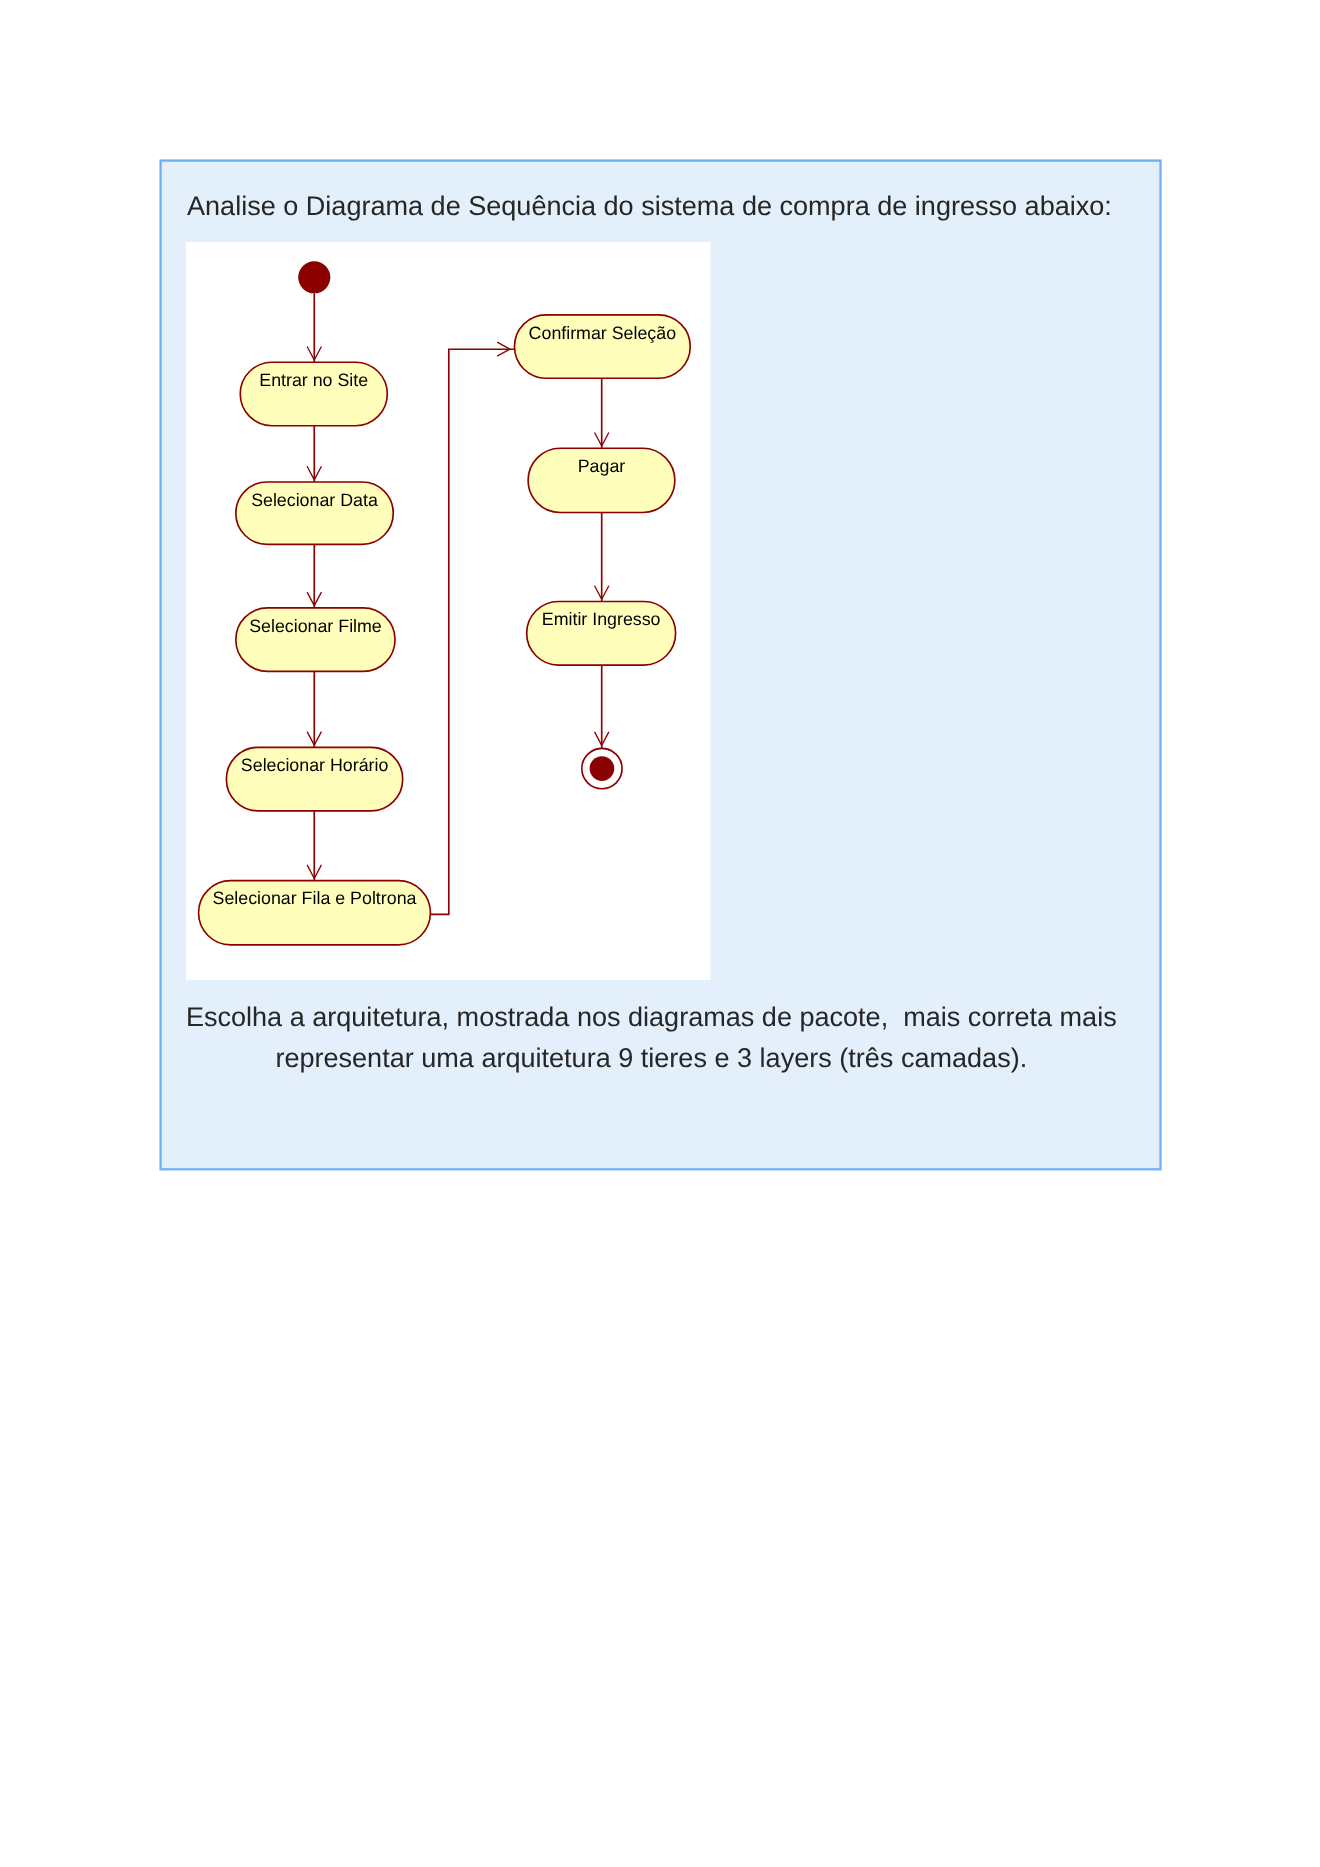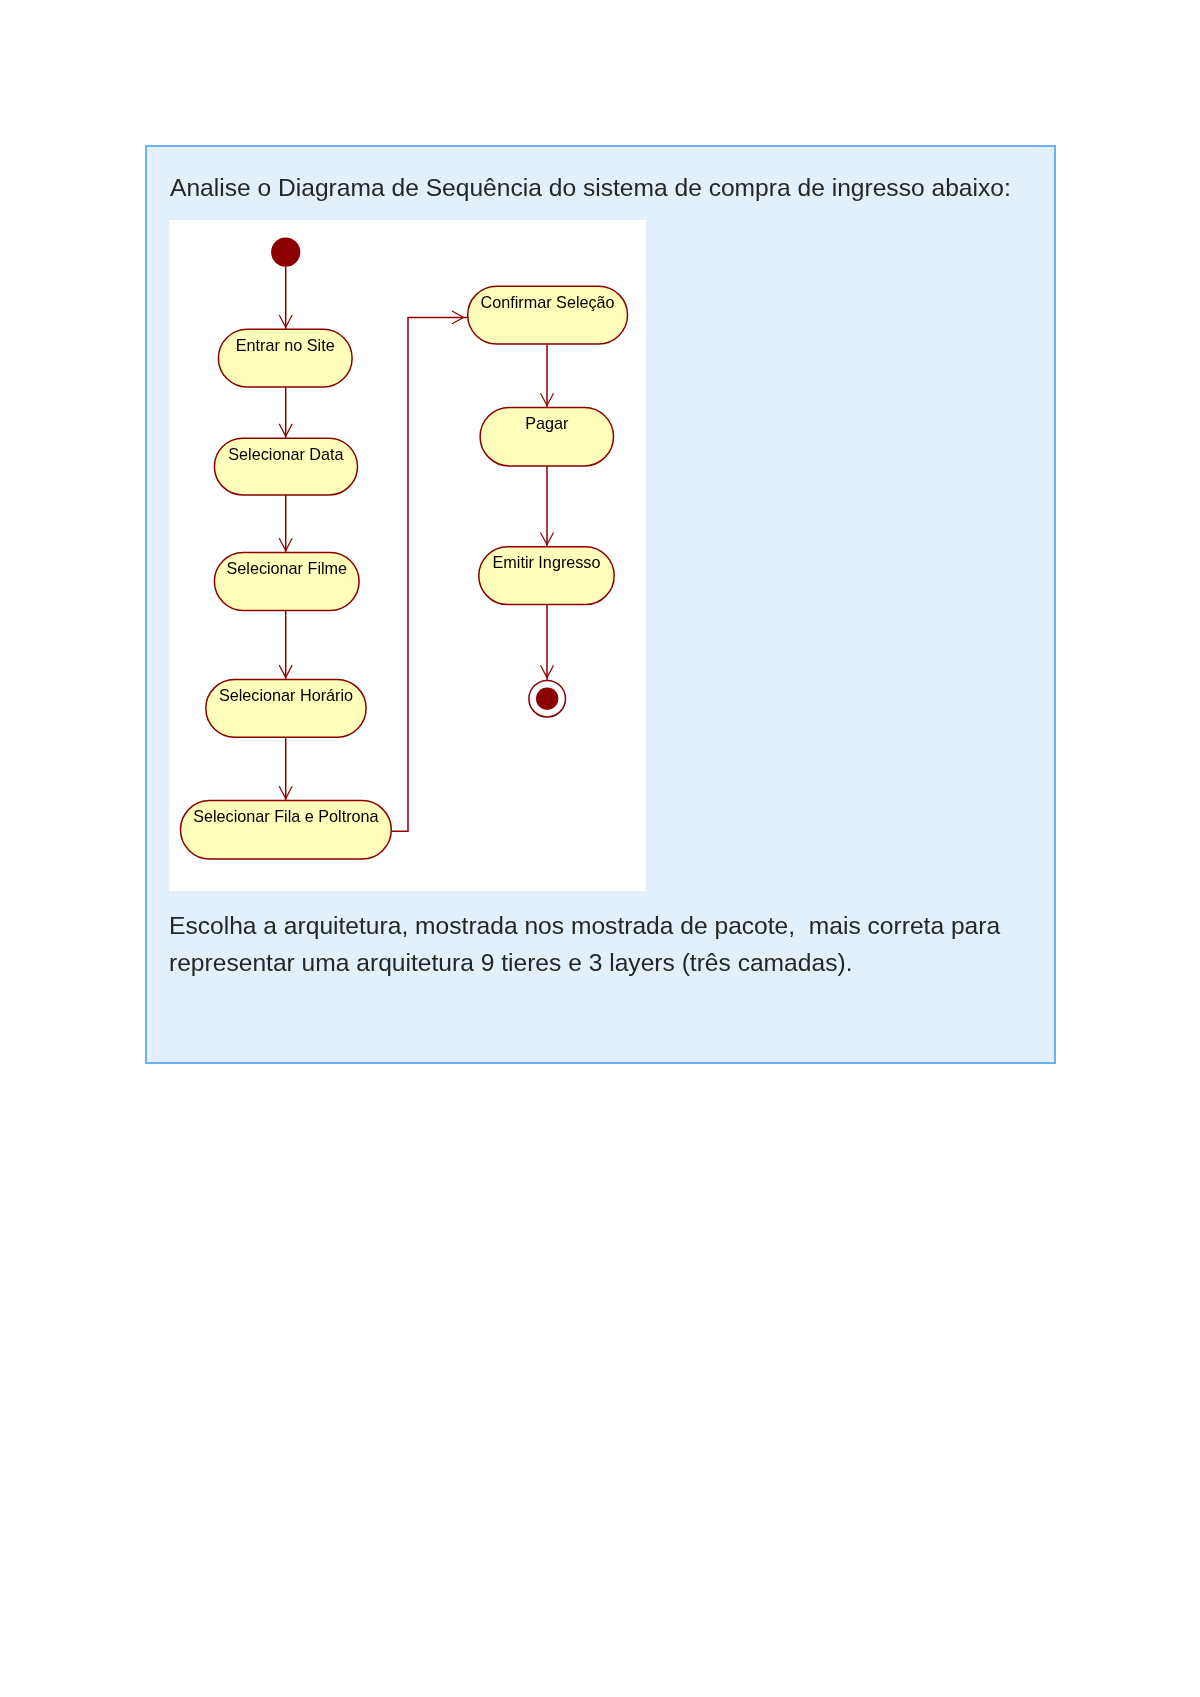--- a/index.html
+++ b/index.html
@@ -3,21 +3,21 @@
 <meta charset="utf-8">
 <style>
   html,body{margin:0;padding:0;}
   body{width:1200px;height:1697px;background:#ffffff;
        font-family:"Liberation Sans",sans-serif;position:relative;overflow:hidden;
        -webkit-font-smoothing:antialiased;}
   #page{position:absolute;left:0;top:0;width:1200px;height:1697px;background:#fff;}
   #callout{position:absolute;left:145px;top:145px;width:911px;height:919px;
     box-sizing:border-box;background:#e3effb;border:2px solid #6cb1f2;}
   .para{position:absolute;color:#262626;-webkit-font-smoothing:antialiased;transform:translateZ(0);font-size:24.6px;line-height:36.5px;}
-  .para .ln{display:block;white-space:pre;}
+  .para .ln{display:block;white-space:pre;text-align:center;}
   #p1{left:170px;top:170px;}
   #p2{left:169px;top:908px;}
   #diagram{position:absolute;left:169px;top:220px;width:477px;height:671px;background:#fff;transform:translateZ(0);}
   svg.diagram{display:block;transform:translateZ(0);}
   .node{fill:#ffffbb;stroke:#8b0000;stroke-width:1.5;}
   .nodelabel{font-family:"Liberation Sans",sans-serif;font-size:16.2px;fill:#000000;
              text-anchor:middle;}
   .edge{stroke:#8b0000;stroke-width:1.5;fill:none;}
   .ahead{stroke:#8b0000;stroke-width:1.2;fill:none;}
   .dot{fill:#8b0000;}
@@ -109,16 +109,16 @@
       </g>
 
       <g>
         <circle class="ring" cx="378.2" cy="478.7" r="18.3"></circle>
         <circle class="dot" cx="378.2" cy="478.7" r="11.2"></circle>
       </g>
     </svg>
   </div>
 
   <div class="para" id="p2">
-    <span class="ln">Escolha a arquitetura, mostrada nos mostrada de pacote,  mais correta para</span>
+    <span class="ln">Escolha a arquitetura, mostrada nos diagramas de pacote,  mais correta mais</span>
     <span class="ln">representar uma arquitetura 9 tieres e 3 layers (três camadas).</span>
   </div>
 </div>
 
 </body></html>

